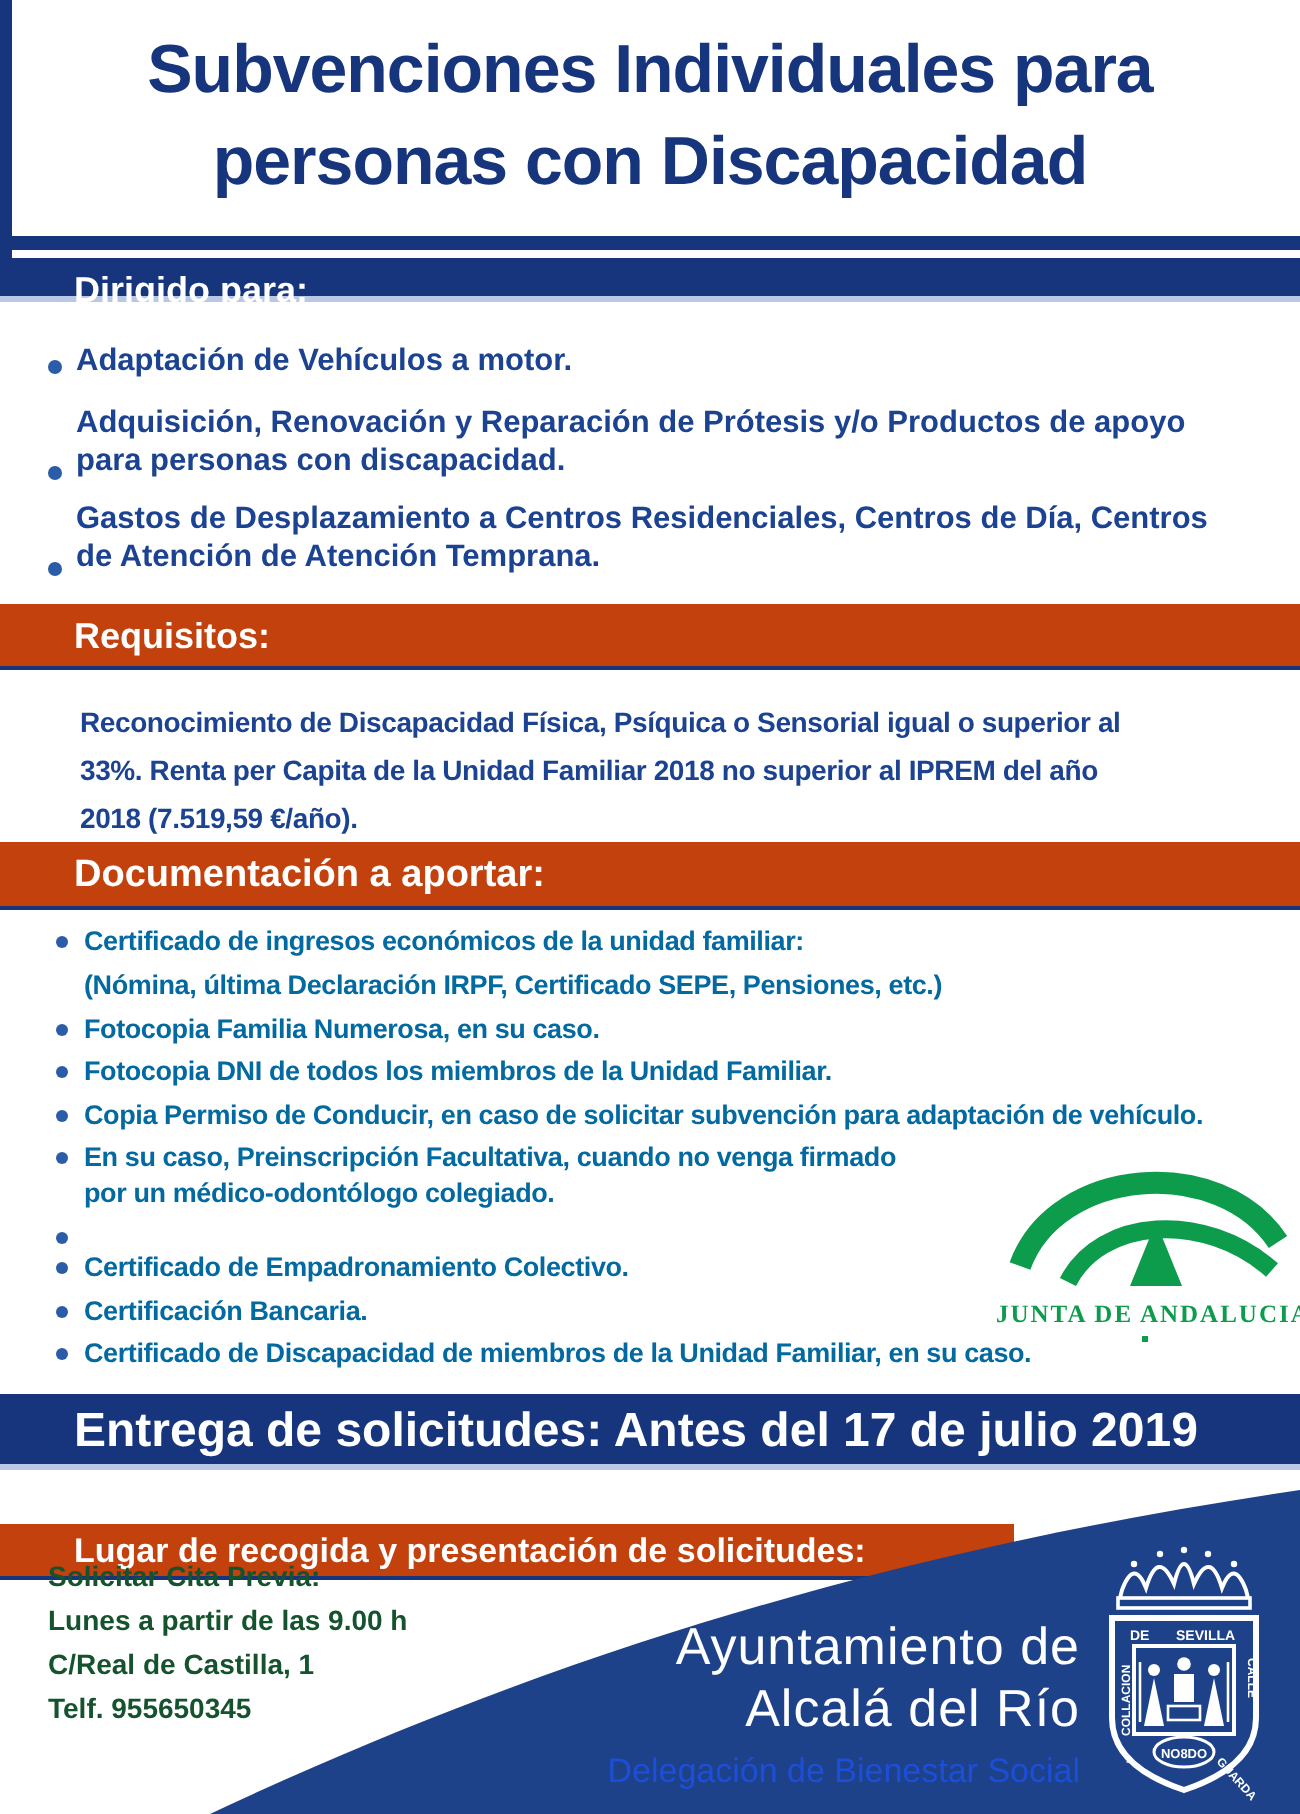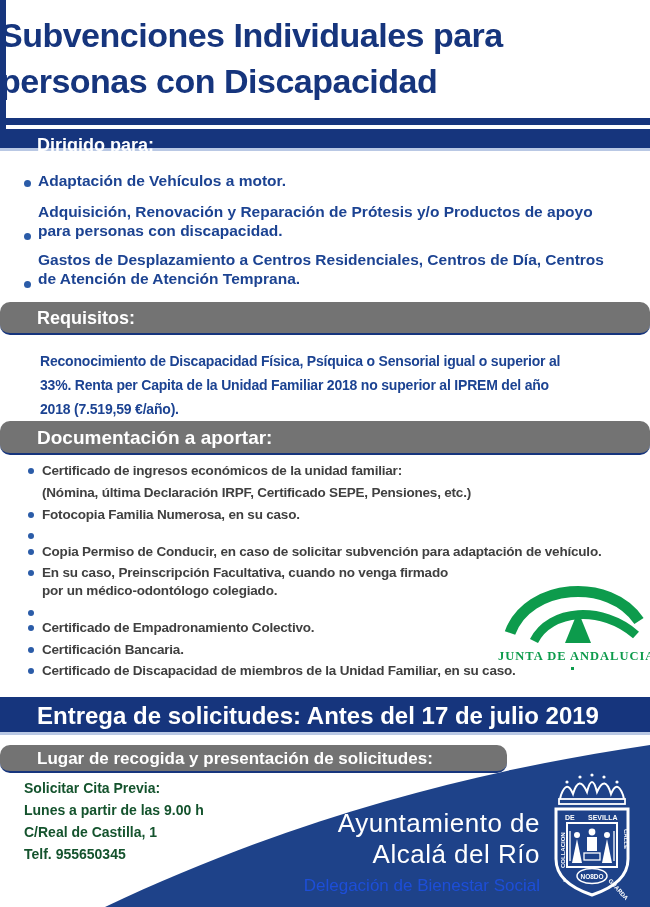--- a/index.html
+++ b/index.html
@@ -3,45 +3,45 @@
 <meta charset="utf-8">
 <style>
   html,body{margin:0;padding:0;background:#888;}
   .page{
     position:relative;width:650px;height:907px;margin:0 auto;
     background:#ffffff;overflow:hidden;
     font-family:"Liberation Sans", sans-serif;
   }
   .abs{position:absolute;}
   
-  .title{left:0;top:12px;width:650px;
+  .title{left:0;top:12px;width:650px;text-align:center;
     color:#16357d;font-weight:bold;font-size:34px;line-height:46px;letter-spacing:-0.5px;}
   .left-strip{left:0;top:0;width:6px;height:129px;background:#16357d;}
   .title-rule{left:0;top:118px;width:650px;height:7px;background:#16357d;}
   
   .bar{left:0;width:650px;color:#ffffff;font-weight:bold;box-sizing:border-box;padding-left:37px;}
   .bar.navy{background:#16357d;border-bottom:3px solid #b9c8e4;}
-  .bar.steel{background:#737373;border-bottom:2px solid #16357d;border-radius:10px;}
+  .bar.steel{background:#c2410c;border-bottom:2px solid #16357d;}
   .bar-dirigido{top:129px;height:22px;font-size:18px;line-height:32px;}
   .bar-requisitos{top:302px;height:33px;font-size:18px;line-height:33px;}
   .bar-docs{top:421px;height:34px;font-size:19px;line-height:34px;}
   .bar-entrega{top:697px;height:38px;font-size:24px;line-height:38px;}
-  .bar-lugar{top:745px;height:28px;width:507px;font-size:17px;line-height:28px;border-bottom:none;}
+  .bar-lugar{top:762px;height:28px;width:507px;font-size:17px;line-height:28px;border-bottom:none;}
   
   .list1{left:24px;top:171px;width:616px;color:#1c4392;font-weight:bold;font-size:15.5px;}
   .l1-item{display:flex;align-items:center;}
   .l1-item .dot{width:7px;height:7px;border-radius:50%;background:#2b5ca8;margin:6px 7px 0 0;flex:0 0 aupx;flex:0 0 auto;}
   .l1-item.dot-center{align-items:flex-end;}
   .l1-item.dot-center .dot{margin-top:0;}
   .l1-text{line-height:19px;}
   .l1-item{margin-bottom:12px;}
   .l1-item + .l1-item{margin-bottom:10px;}
   .req-body{left:40px;top:349px;width:580px;color:#1c4392;font-weight:bold;
     font-size:14px;line-height:24px;letter-spacing:-0.2px;}
-  .doclist{left:28px;top:462px;width:616px;color:#404040;font-weight:bold;
+  .doclist{left:28px;top:462px;width:616px;color:#0369a1;font-weight:bold;
     font-size:13.5px;letter-spacing:-0.2px;}
   .doc-item{display:flex;align-items:flex-start;margin-bottom:3.5px;}
   .doc-item .dot{width:6px;height:6px;border-radius:50%;background:#2b5ca8;margin:6px 8px 0 0;flex:0 0 auto;}
   .doc-text{line-height:18px;}
   .doc-sub{margin-top:4px;}
   
   .junta{left:498px;top:575px;width:148px;text-align:center;}
   .junta-label{color:#0d9b4c;font-weight:bold;font-size:12.5px;letter-spacing:1px;
     font-family:"Liberation Serif", serif;margin-top:2px;white-space:nowrap;}
   .junta-dot{width:3px;height:3px;background:#0d9b4c;margin:3px auto 0;}
@@ -115,20 +115,21 @@
         <div>Certificado de ingresos económicos de la unidad familiar:</div>
         <div class="doc-sub">(Nómina, última Declaración IRPF, Certificado SEPE, Pensiones, etc.)</div>
       </span>
     </div>
     <div class="doc-item">
       <span class="dot"></span>
       <span class="doc-text">Fotocopia Familia Numerosa, en su caso.</span>
     </div>
     <div class="doc-item">
       <span class="dot"></span>
+      <span class="doc-text">Fotocopia DNI de todos los miembros de la Unidad Familiar.</span>
     </div>
     <div class="doc-item">
       <span class="dot"></span>
       <span class="doc-text">Copia Permiso de Conducir, en caso de solicitar subvención para adaptación de vehículo.</span>
     </div>
     <div class="doc-item">
       <span class="dot"></span>
       <span class="doc-text">
         <div>En su caso, Preinscripción Facultativa, cuando no venga firmado</div>
         <div>por un  médico-odontólogo colegiado.</div>

